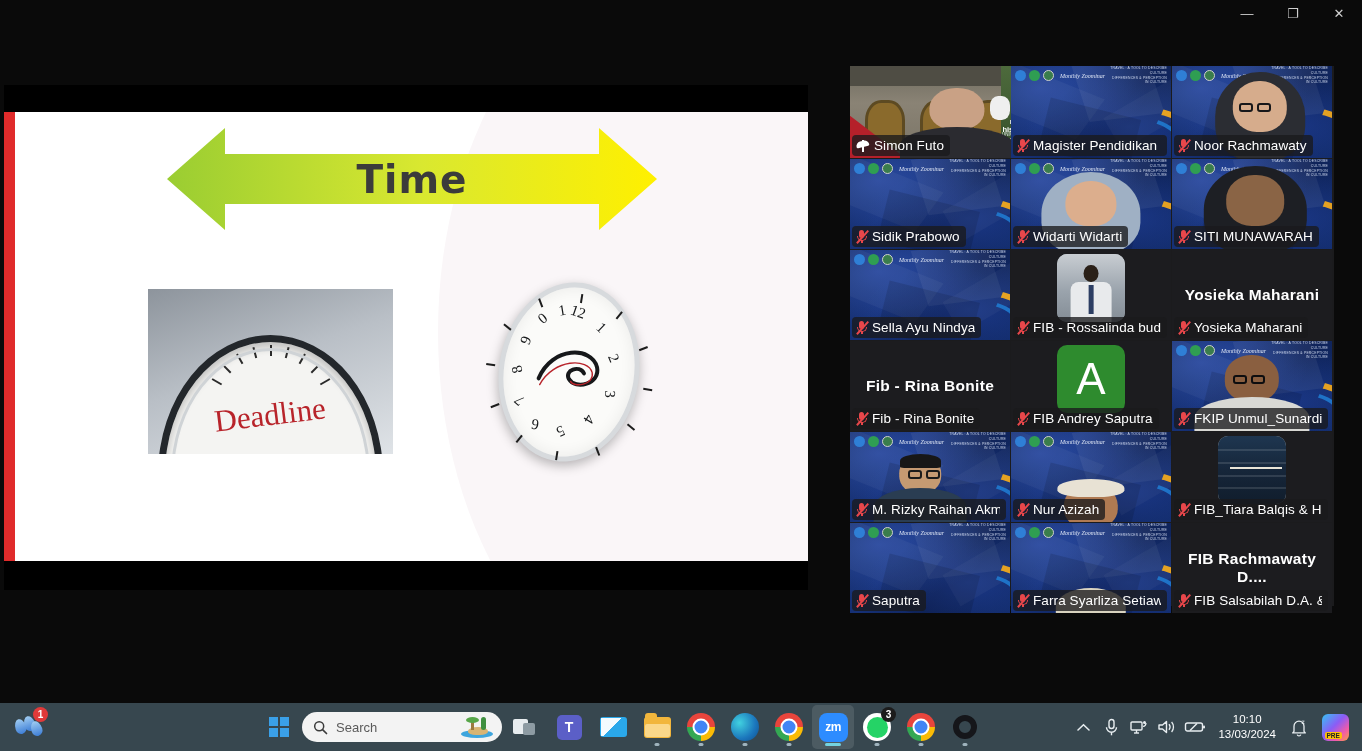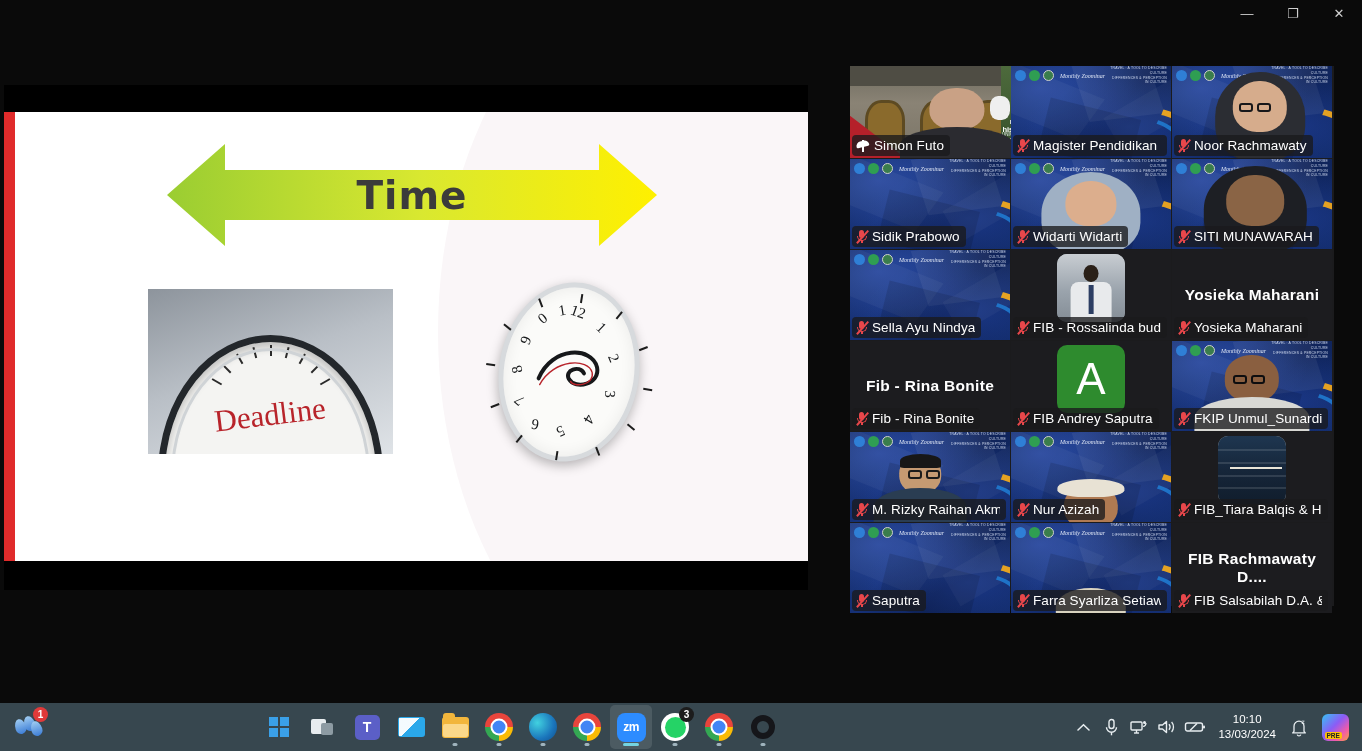--- a/index.html
+++ b/index.html
@@ -19,21 +19,21 @@
 
   
   .slide-wrap { position: absolute; left: 4px; top: 85px; width: 804px; height: 505px; background: #000; }
   .slide-band-top { position: absolute; left: 0; top: 0; width: 100%; height: 27px; background: #000; }
   .slide-band-bot { position: absolute; left: 0; bottom: 0; width: 100%; height: 29px; background: #000; }
   .slide { position: absolute; left: 0; top: 27px; width: 804px; height: 449px; background: #ffffff; overflow: hidden; }
   .slide-redbar { position: absolute; left: 0; top: 0; width: 11px; height: 100%; background: #e02b2b; }
   .slide-swoosh { position: absolute; right: -150px; top: -160px; width: 520px; height: 760px; border-radius: 50%; background: #faf6f8; }
 
   
-  .arrow-band { position: absolute; left: 163px; top: 30px; width: 490px; height: 106px; }
+  .arrow-band { position: absolute; left: 163px; top: 14px; width: 490px; height: 106px; }
   .arrow-band svg { display: block; width: 100%; height: 100%; }
   .arrow-label { position: absolute; left: 0; top: 0; width: 100%; height: 100%;
     display: flex; align-items: center; justify-content: center;
     font-family: "DejaVu Sans", sans-serif; font-weight: bold; font-size: 39px; color: #3b3b3b; letter-spacing: 1px; }
 
   
   .photo-deadline { position: absolute; left: 144px; top: 177px; width: 245px; height: 165px; overflow: hidden;
     background: linear-gradient(160deg, #8d949c 0%, #b9bfc6 45%, #dfe3e7 100%); }
   .photo-deadline .dialring { position: absolute; left: 4%; top: 28%; width: 92%; height: 170%; border-radius: 50%;
      border: 7px solid #23272b; background: #f4f4f2; box-shadow: inset 0 5px 9px rgba(0,0,0,.22); }
@@ -753,20 +753,34 @@
 
       <div class="tb-item">
         <span class="winlogo">
             <i></i>
             <i></i>
             <i></i>
             <i></i>
           </span>
       </div>
 
+      <div class="searchbox">
+        <svg width="15" height="15" viewBox="0 0 16 16">
+          <circle cx="6.6" cy="6.6" r="4.8" fill="none" stroke="#3b3b3b" stroke-width="1.6"></circle>
+          <line x1="10.2" y1="10.2" x2="14.4" y2="14.4" stroke="#3b3b3b" stroke-width="1.8" stroke-linecap="round"></line>
+        </svg>
+        <span class="lbl">Search</span>
+        <span class="sb-isle">
+          <i class="sea"></i>
+            <i class="sand"></i>
+            <i class="palm"></i>
+            <i class="leaf"></i>
+            <i class="cact"></i>
+        </span>
+      </div>
 
       <div class="tb-item">
         <span class="taskview">
             <i class="b1"></i>
             <i class="b2"></i>
           </span>
       </div>
 
       <div class="tb-item">
         <span class="teams">T</span>

